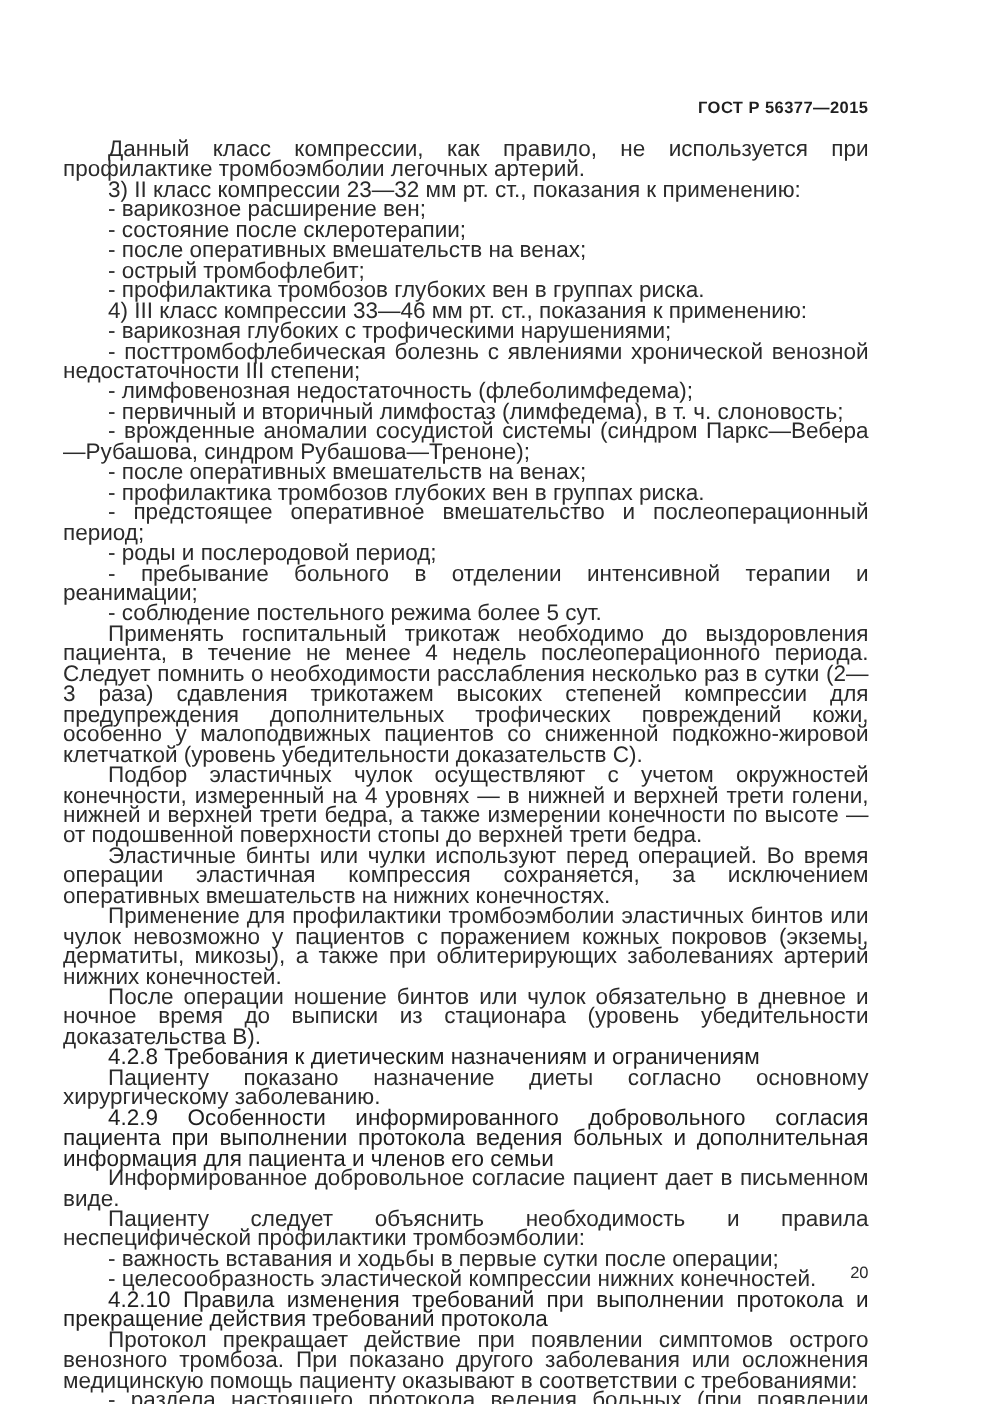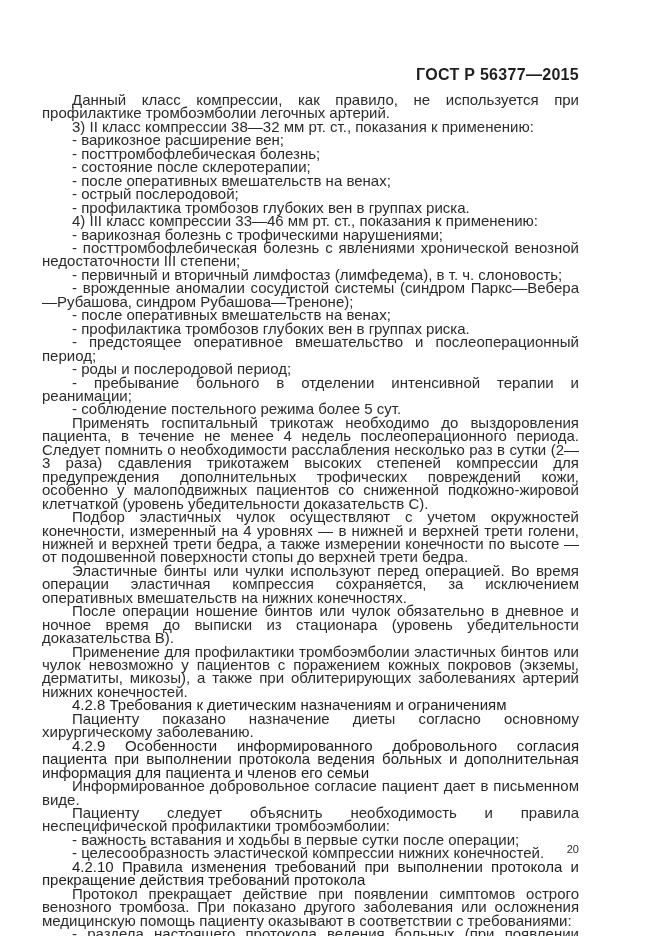--- a/index.html
+++ b/index.html
@@ -11,21 +11,21 @@
     font-family: "Liberation Sans", sans-serif;
     color: #2b2b2b;
     overflow: hidden;
   }
   .doc-header {
     position: absolute;
     top: 66px;
     left: 42px;
     width: 537px;
     text-align: right;
-    font-size: 16px;
+    font-size: 11px;
     font-weight: bold;
     color: #1f1f1f;
     letter-spacing: 0.3px;
   }
   .doc-body {
     position: absolute;
     top: 93px;
     left: 42px;
     width: 537px;
     font-size: 15px;
@@ -54,43 +54,43 @@
 </head>
 <body>
 
 <div class="page">
   <div class="doc-header">
     <span>ГОСТ Р 56377—2015</span>
   </div>
 
   <div class="doc-body">
       <p class="p">Данный класс компрессии, как правило, не используется при профилактике тромбоэмболии легочных артерий.</p>
-      <p class="li">3)  II класс компрессии 38—32 мм рт. ст., показания к применению:</p>
+      <p class="li">3)  II класс компрессии 23—32 мм рт. ст., показания к применению:</p>
       <p class="li">- варикозное расширение вен;</p>
-      <p class="li">- посттромбофлебическая болезнь;</p>
       <p class="li">- состояние после склеротерапии;</p>
       <p class="li">- после оперативных вмешательств на венах;</p>
-      <p class="li">- острый послеродовой;</p>
+      <p class="li">- острый тромбофлебит;</p>
       <p class="li">- профилактика тромбозов глубоких вен в группах риска.</p>
       <p class="li">4)  III класс компрессии 33—46 мм рт. ст., показания к применению:</p>
-      <p class="li">- варикозная болезнь с трофическими нарушениями;</p>
+      <p class="li">- варикозная глубоких с трофическими нарушениями;</p>
       <p class="li">- посттромбофлебическая болезнь с явлениями хронической венозной недостаточности III степени;</p>
+      <p class="li">- лимфовенозная недостаточность (флеболимфедема);</p>
       <p class="li">- первичный и вторичный лимфостаз (лимфедема), в т. ч. слоновость;</p>
       <p class="li">- врожденные аномалии сосудистой системы (синдром Паркс—Вебера—Рубашова, синдром Рубашова—Треноне);</p>
       <p class="li">- после оперативных вмешательств на венах;</p>
       <p class="li">- профилактика тромбозов глубоких вен в группах риска.</p>
       <p class="li">- предстоящее оперативное вмешательство и послеоперационный период;</p>
       <p class="li">- роды и послеродовой период;</p>
       <p class="li">- пребывание больного в отделении интенсивной терапии и реанимации;</p>
       <p class="li">- соблюдение постельного режима более 5 сут.</p>
       <p class="p">Применять госпитальный трикотаж необходимо до выздоровления пациента, в течение не менее 4 недель послеоперационного периода. Следует помнить о необходимости расслабления несколько раз в сутки (2—3 раза) сдавления трикотажем высоких степеней компрессии для предупреждения дополнительных трофических повреждений кожи, особенно у малоподвижных пациентов со сниженной подкожно-жировой клетчаткой (уровень убедительности доказательств С).</p>
       <p class="p">Подбор эластичных чулок осуществляют с учетом окружностей конечности, измеренный на 4 уровнях — в нижней и верхней трети голени, нижней и верхней трети бедра, а также измерении конечности по высоте — от подошвенной поверхности стопы до верхней трети бедра.</p>
       <p class="p">Эластичные бинты или чулки используют перед операцией. Во время операции эластичная компрессия сохраняется, за исключением оперативных вмешательств на нижних конечностях.</p>
+      <p class="p">Применение для профилактики тромбоэмболии эластичных бинтов или чулок невозможно у пациентов с поражением кожных покровов (экземы, дерматиты, микозы), а также при облитерирующих заболеваниях артерий нижних конечностей.</p>
       <p class="p">После операции ношение бинтов или чулок обязательно в дневное и ночное время до выписки из стационара (уровень убедительности доказательства В).</p>
-      <p class="p">Применение для профилактики тромбоэмболии эластичных бинтов или чулок невозможно у пациентов с поражением кожных покровов (экземы, дерматиты, микозы), а также при облитерирующих заболеваниях артерий нижних конечностей.</p>
       <p class="h">4.2.8  Требования к диетическим назначениям и ограничениям</p>
       <p class="p">Пациенту показано назначение диеты согласно основному хирургическому заболеванию.</p>
       <p class="h">4.2.9  Особенности информированного добровольного согласия пациента при выполнении протокола ведения больных и дополнительная информация для пациента и членов его семьи</p>
       <p class="p">Информированное добровольное согласие пациент дает в письменном виде.</p>
       <p class="p">Пациенту следует объяснить необходимость и правила неспецифической профилактики тромбоэмболии:</p>
       <p class="li">- важность вставания и ходьбы в первые сутки после операции;</p>
       <p class="li">- целесообразность эластической компрессии нижних конечностей.</p>
       <p class="h">4.2.10 Правила изменения требований при выполнении протокола и прекращение действия требований протокола</p>
       <p class="p">Протокол прекращает действие при появлении симптомов острого венозного тромбоза. При показано другого заболевания или осложнения медицинскую помощь пациенту оказывают в соответствии с требованиями:</p>
       <p class="li">- раздела настоящего протокола ведения больных (при появлении факторов риска ТЭЛА);</p>

